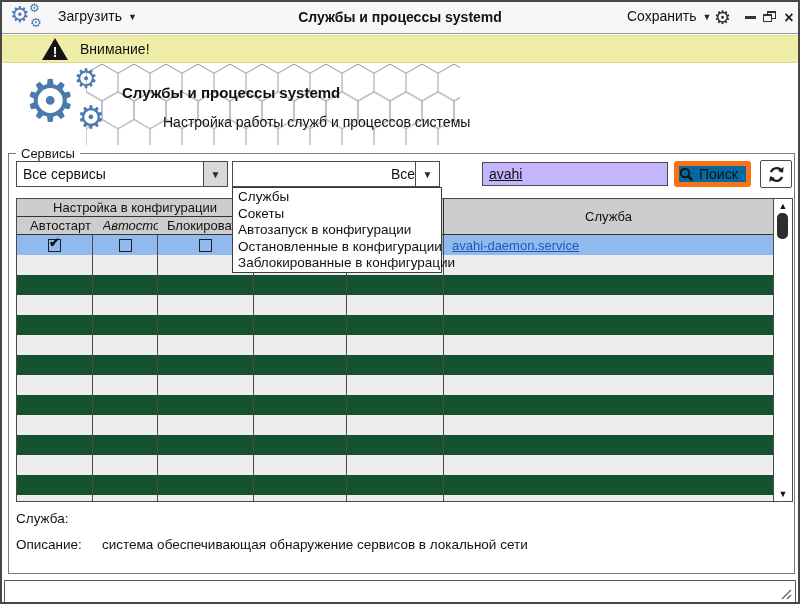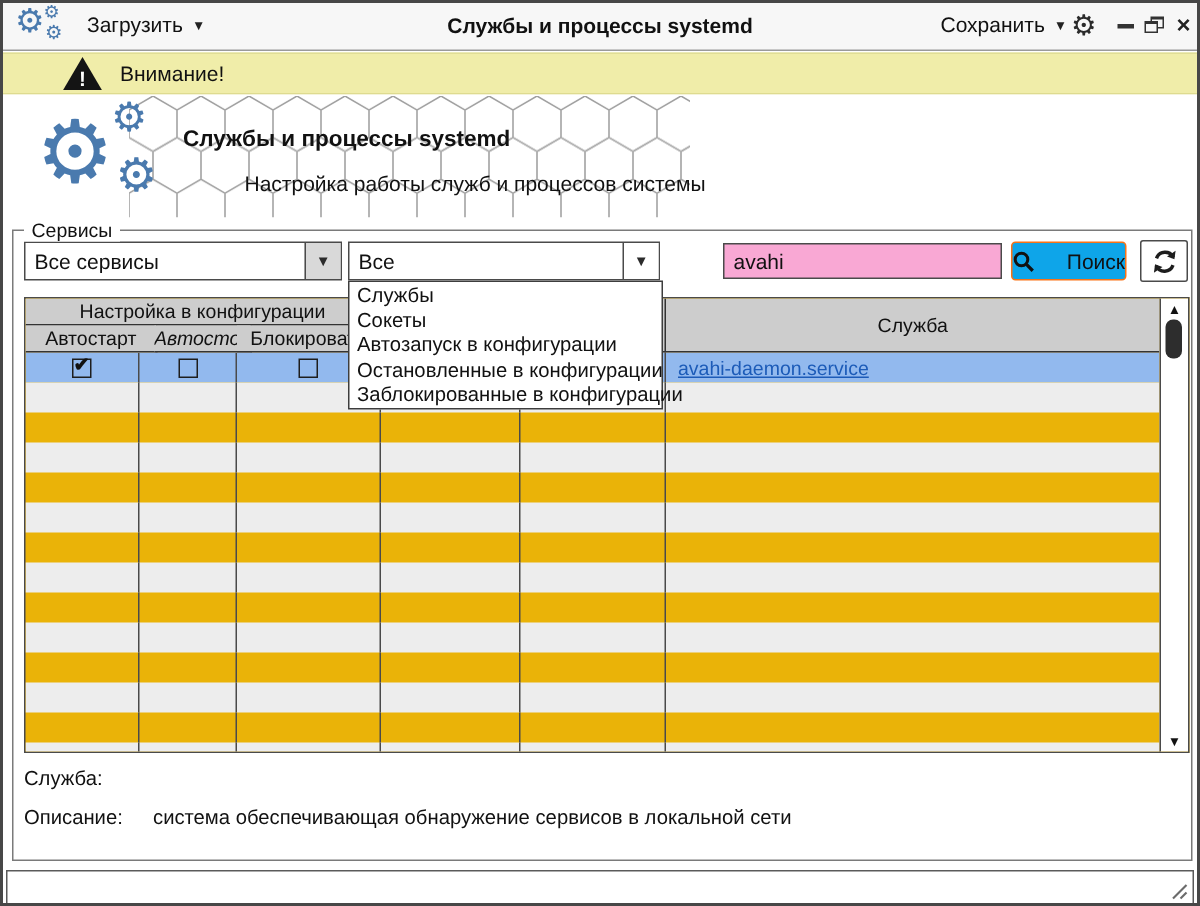--- a/index.html
+++ b/index.html
@@ -56,44 +56,44 @@
   
   .groupbox{ position:absolute; left:6px; top:151px; width:787px; height:421px; border:1px solid #7a7a7a; }
   .groupbox-label{ position:absolute; left:14px; top:144px; background:#fff; padding:0 5px; font-size:13px; color:#111; z-index:5; }
   
   .combo{ position:absolute; height:26px; background:#fff; border:1px solid #4a4a4a; display:flex; align-items:center; }
   .combo-value{ flex:1; font-size:14px; padding-left:6px; color:#111; white-space:nowrap; overflow:hidden; }
   .combo-btn{ width:24px; height:100%; border-left:1px solid #4a4a4a; display:flex; align-items:center; justify-content:center; }
   .combo-btn .arr{ font-size:10px; color:#2b2b2b; padding-top:1px; }
   .combo1{ left:14px; top:159px; width:212px; }
   .combo1 .combo-btn{ background:#d9d9d9; }
-  .combo2{ left:230px; top:159px; width:208px; }
+  .combo2{ left:230px; top:159px; width:208px;text-align:right; }
   .combo2 .combo-btn{ background:#fff; }
   .combo-popup{
     position:absolute; left:230px; top:185px; width:210px; height:86px;
     background:#fff; border:1px solid #3d3d3d; z-index:60; padding-top:1px;
   }
   .popup-item{ font-size:13.5px; line-height:16.5px; padding-left:5px; color:#111; white-space:nowrap; }
   .search-input{
     position:absolute; left:480px; top:160px; width:186px; height:24px;
     border:1px solid #4a4a4a; font-size:14px; padding:0 6px; color:#111; outline:none;
-    font-family:"Liberation Sans", sans-serif; background:#f9a8d4;
+    font-family:"Liberation Sans", sans-serif; background:#c4b5fd;text-decoration:underline;
   }
   .search-btn{
     position:absolute; left:672px; top:159px; width:77px; height:26px;
-    background:#0ea5e9; border:1px solid #f97316; border-radius:3px;
-    display:flex; align-items:center; justify-content:space-between; gap:5px; font-size:14px; color:#111;
+    background:#0369a1; border:5px solid #f97316; border-radius:3px;
+    display:flex; align-items:center; justify-content:flex-start; gap:5px; font-size:14px; color:#111;
   }
   .refresh-btn{
     position:absolute; left:758px; top:158px; width:32px; height:28px;
     background:#fff; border:1px solid #4a4a4a; border-radius:2px;
     display:flex; align-items:center; justify-content:center;
   }
   
-  .table{ position:absolute; left:14px; top:196px; width:777px; height:304px; border:1px solid #4a4a4a; display:flex; background:#eab308; }
+  .table{ position:absolute; left:14px; top:196px; width:777px; height:304px; border:1px solid #4a4a4a; display:flex; background:#14532d; }
   .table-main{ width:756px; height:100%; overflow:hidden; }
   .thead{ position:relative; width:756px; height:36px; background:#cdcdcd; }
   .hcell{ position:absolute; background:#cdcdcd; border-right:1px solid #333; border-bottom:1px solid #333;
           display:flex; align-items:center; justify-content:center; font-size:13px; color:#111; overflow:hidden; white-space:nowrap; }
   .h-group{ left:0; top:0; width:237px; height:18px; }
   .h-c1{ left:0; top:18px; width:88px; height:18px; }
   .h-c2{ left:86px; top:18px; width:65px; height:18px;font-style:italic; }
   .h-c3{ left:141px; top:18px; width:96px; height:18px; }
   .h-mid{ left:237px; top:0; width:190px; height:36px; }
   .h-service{ left:427px; top:0; width:329px; height:36px; border-right:none; }

